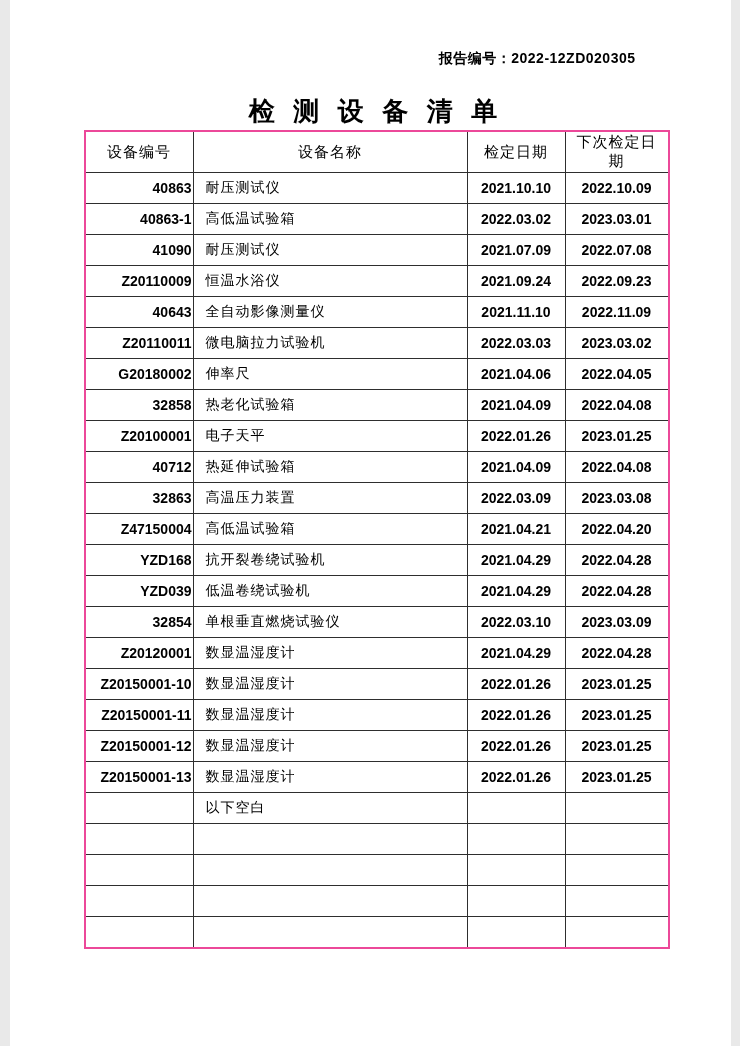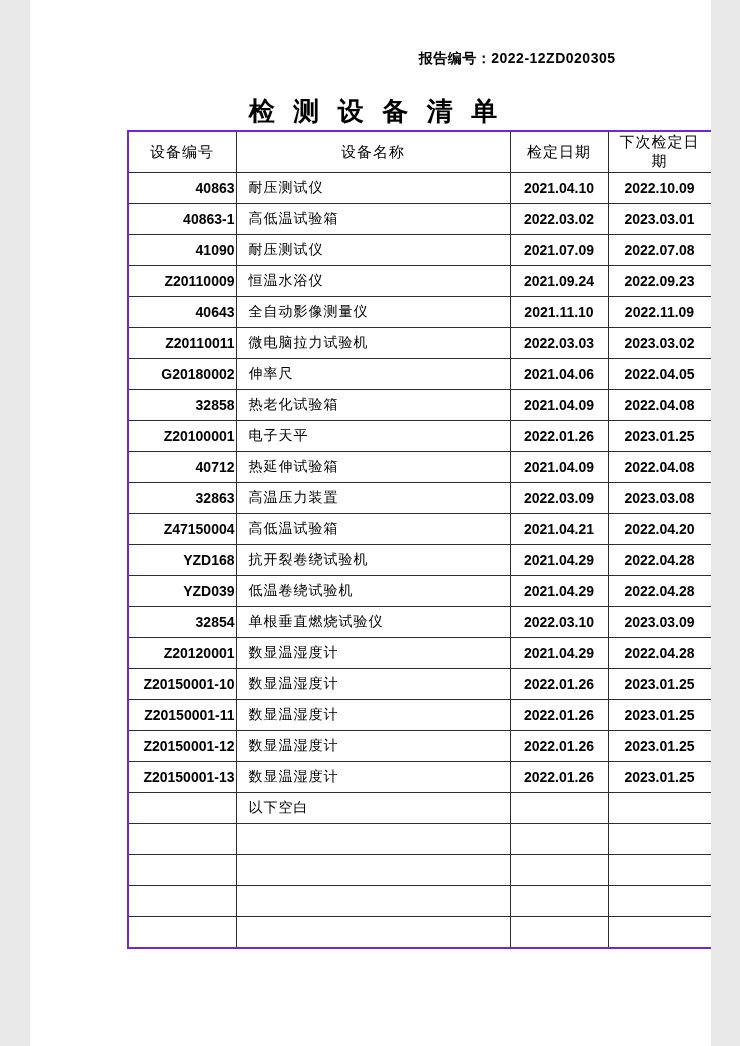--- a/index.html
+++ b/index.html
@@ -5,20 +5,21 @@
   html, body { margin: 0; padding: 0; background: #e9e9e9; }
   .page {
     position: relative;
     width: 681px;
     height: 1046px;
     background: #ffffff;
     color: #000000;
     font-family: "Liberation Sans", sans-serif;
     overflow: hidden;
     margin: 0 auto;
+    padding-left: 40px;
   }
   .report-no {
     position: absolute;
     top: 50px;
     right: 95px;
     font-size: 14px;
     font-weight: bold;
     font-family: "Liberation Sans", sans-serif;
     letter-spacing: 0.5px;
   }
@@ -30,25 +31,25 @@
     margin: 6px;
     text-align: center;
     font-size: 26px;
     font-weight: bold;
     letter-spacing: 6px;
     font-family: "Liberation Serif", serif;
   }
   table.equip {
     position: absolute;
     top: 130px;
-    left: 97px;
+    left: 74px;
     width: 571px;
     border-collapse: collapse;
     table-layout: fixed;
-    border: 2px solid #6d28d9;
+    border: 2px solid #ec4899;
   }
   table.equip th, table.equip td {
     border: 1px solid #2e2e2e;
     overflow: hidden;
     white-space: normal;
   }
   table.equip th {
     height: 38px;
     font-size: 15px;
     font-weight: normal;
@@ -112,21 +113,21 @@
         </th>
         <th class="col-3">
           <div class="hwrap narrow">下次检定日期</div>
         </th>
       </tr>
     </thead>
     <tbody>
         <tr>
           <td class="col-0">40863</td>
           <td class="col-1">耐压测试仪</td>
-          <td class="col-2">2021.04.10</td>
+          <td class="col-2">2021.10.10</td>
           <td class="col-3">2022.10.09</td>
         </tr>
         <tr>
           <td class="col-0">40863-1</td>
           <td class="col-1">高低温试验箱</td>
           <td class="col-2">2022.03.02</td>
           <td class="col-3">2023.03.01</td>
         </tr>
         <tr>
           <td class="col-0">41090</td>

